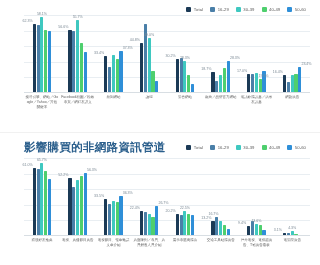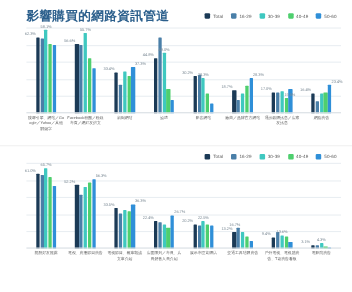--- a/index.html
+++ b/index.html
@@ -125,21 +125,20 @@
     padding: 0 1px;
     word-break: break-all;
   }
 </style>
 </head>
 <body>
 
 <div id="root">
     <div class="slide">
       <div class="chart-head">
-        <div class="chart-title">影響購買的網路資訊管道</div>
         <div class="legend">
           <div class="legend-item">
             <span class="legend-swatch" style="background: rgb(27, 58, 86);"></span>
             <span class="legend-label">Total</span>
           </div>
           <div class="legend-item">
             <span class="legend-swatch" style="background: rgb(74, 127, 168);"></span>
             <span class="legend-label">16-29</span>
           </div>
           <div class="legend-item">
@@ -246,20 +245,21 @@
         <div class="xlabel">新聞網站</div>
         <div class="xlabel">論壇</div>
         <div class="xlabel">影音網站</div>
         <div class="xlabel">廠商／品牌官方網站</div>
         <div class="xlabel">通訊軟體訊息／店家友訊息</div>
         <div class="xlabel">網路廣告</div>
       </div>
     </div>
     <div class="slide">
       <div class="chart-head">
+        <div class="chart-title">影響購買的非網路資訊管道</div>
         <div class="legend">
           <div class="legend-item">
             <span class="legend-swatch" style="background: rgb(27, 58, 86);"></span>
             <span class="legend-label">Total</span>
           </div>
           <div class="legend-item">
             <span class="legend-swatch" style="background: rgb(74, 127, 168);"></span>
             <span class="legend-label">16-29</span>
           </div>
           <div class="legend-item">

